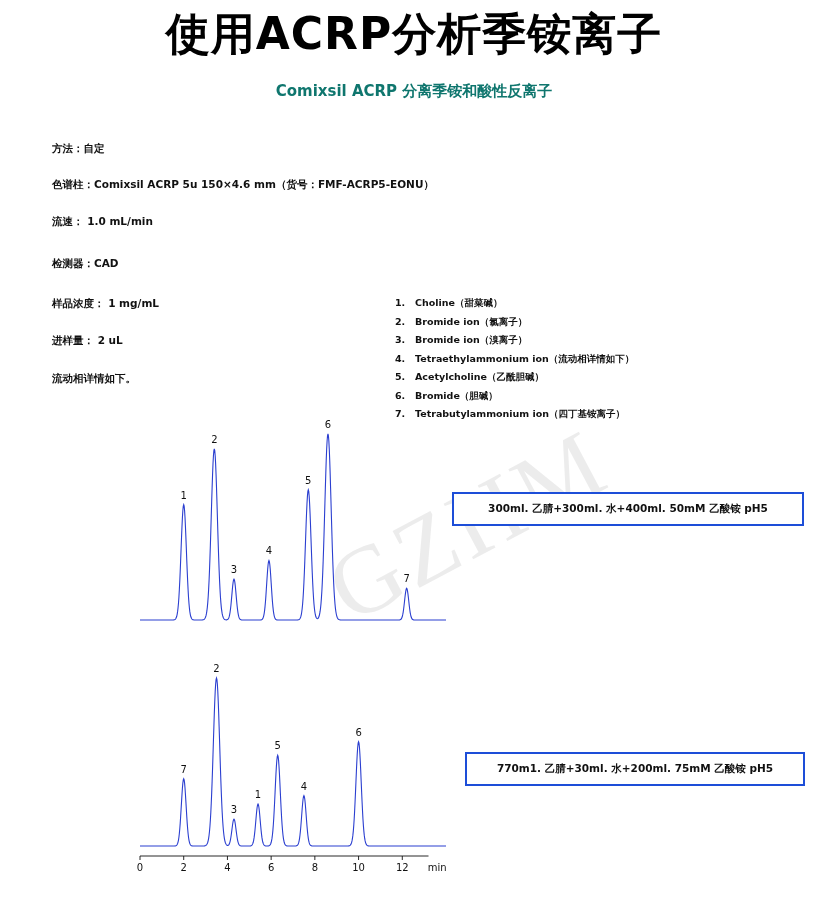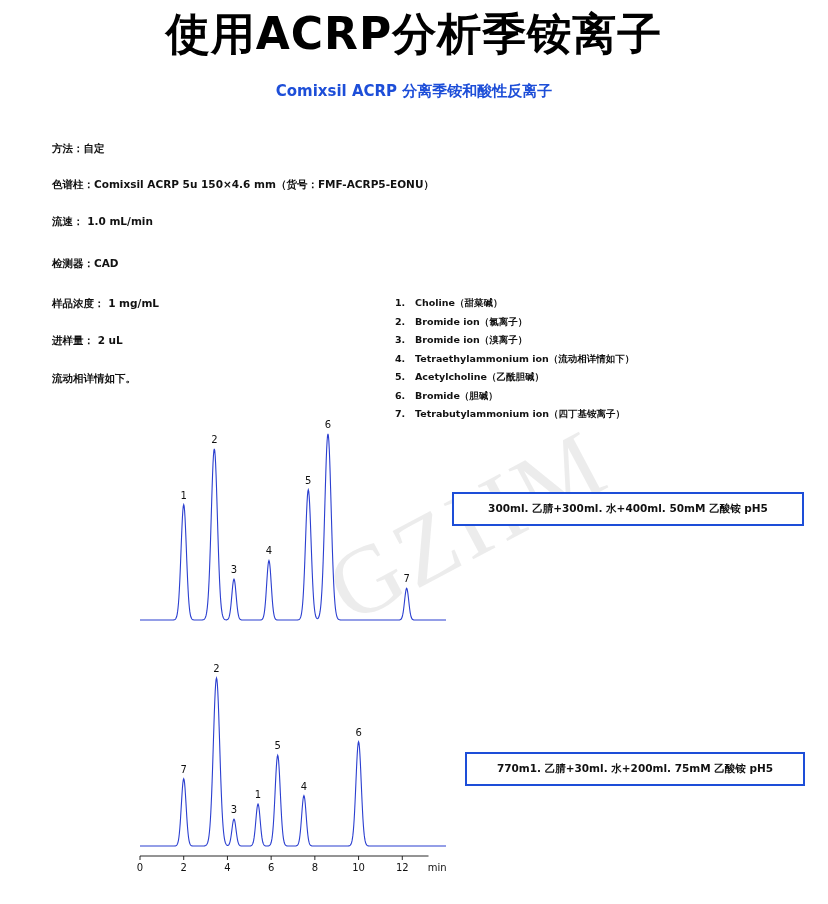--- a/index.html
+++ b/index.html
@@ -30,21 +30,21 @@
   }
   #doc-heading {
     position: absolute;
     top: 82px;
     left: 0;
     width: 828px;
     text-align: center;
     font-size: 15px;
     font-weight: bold;
     font-family: "DejaVu Sans", sans-serif;
-    color: #1d4ed8;
+    color: #0f766e;
   }
   .meta-line {
     position: absolute;
     left: 52px;
     font-size: 10.5px;
     font-weight: bold;
     font-family: "DejaVu Sans", sans-serif;
     color: #111;
     white-space: nowrap;
     text-align: center;

